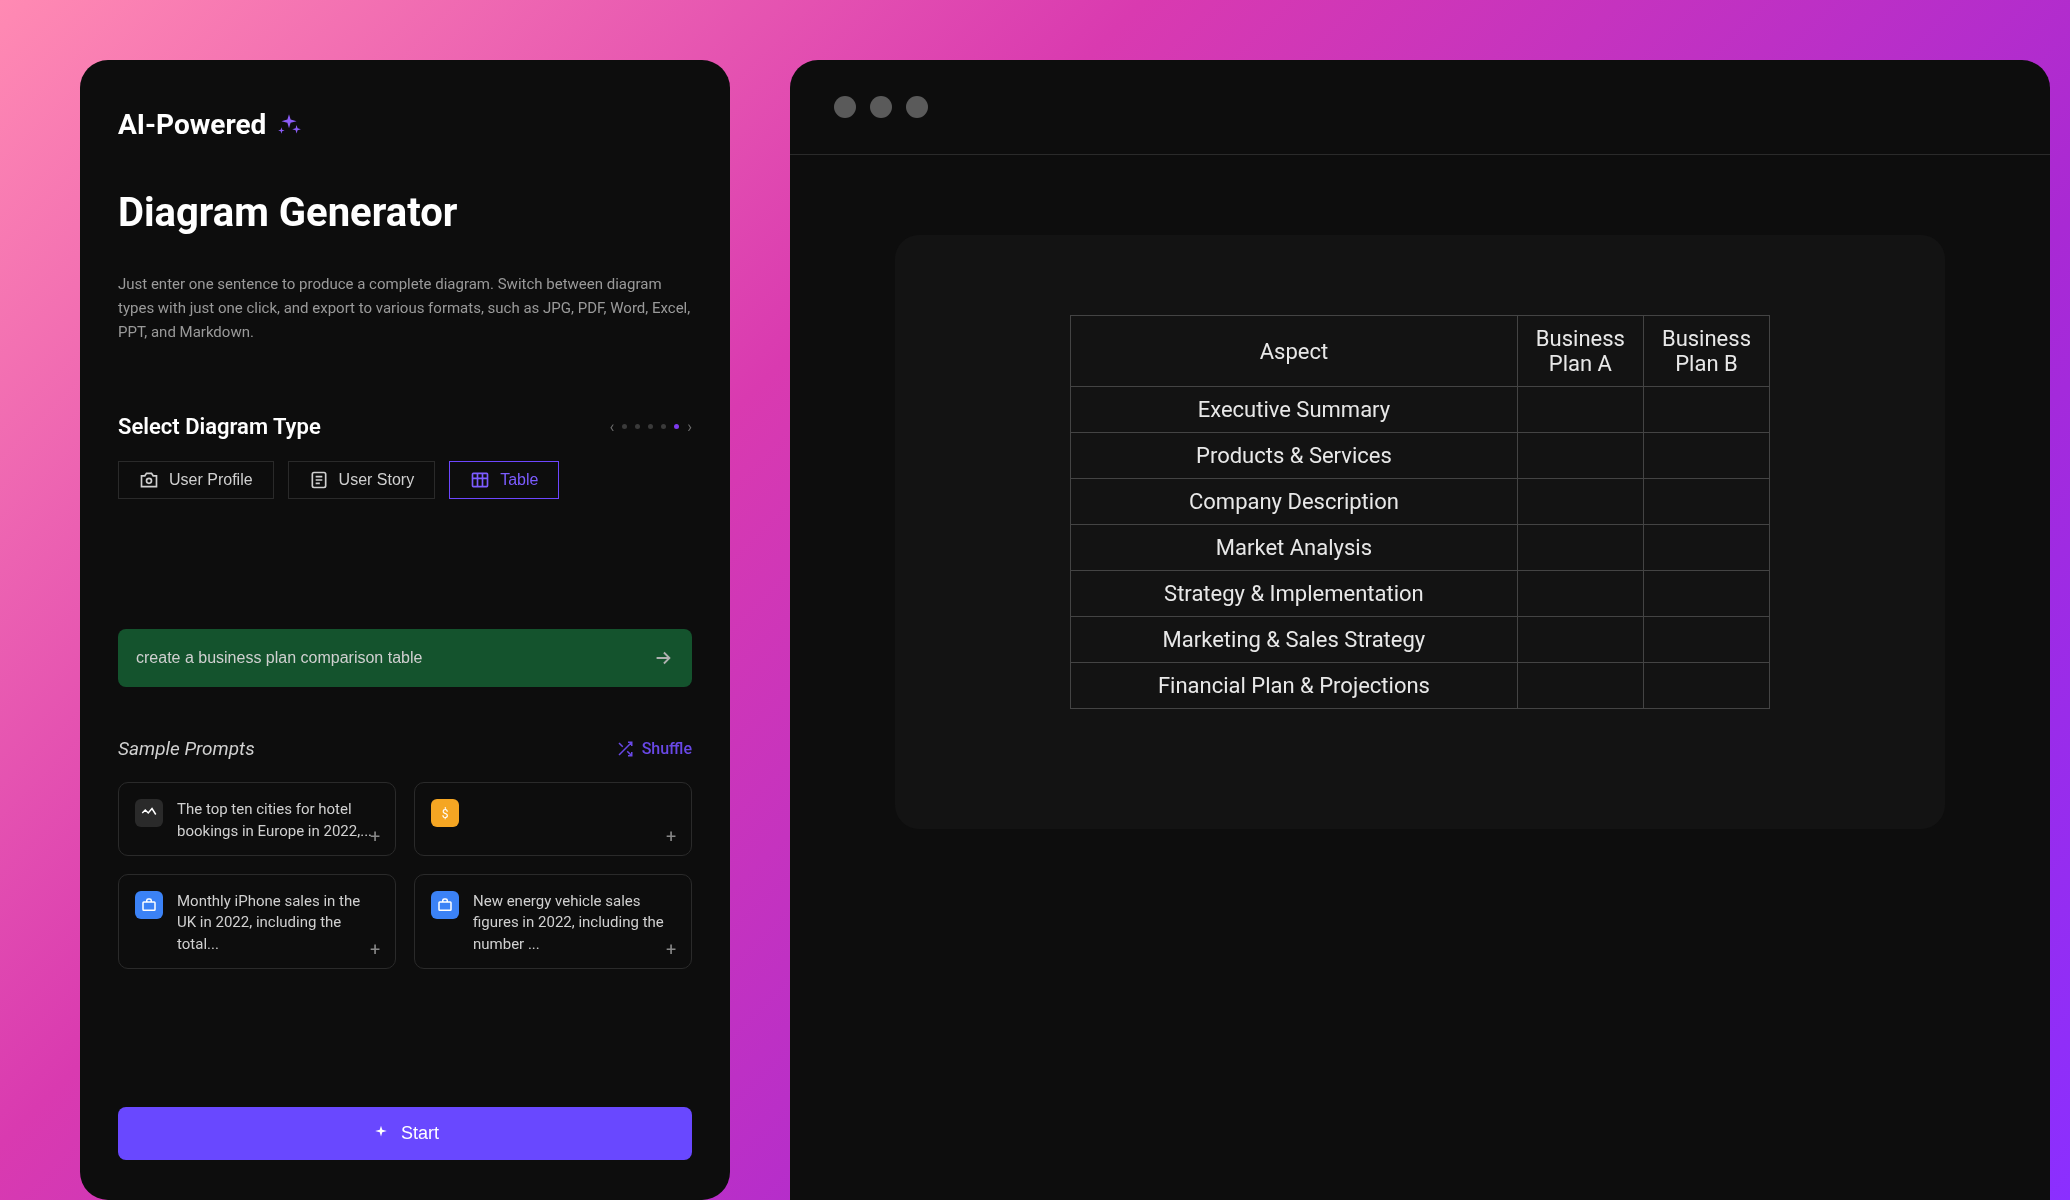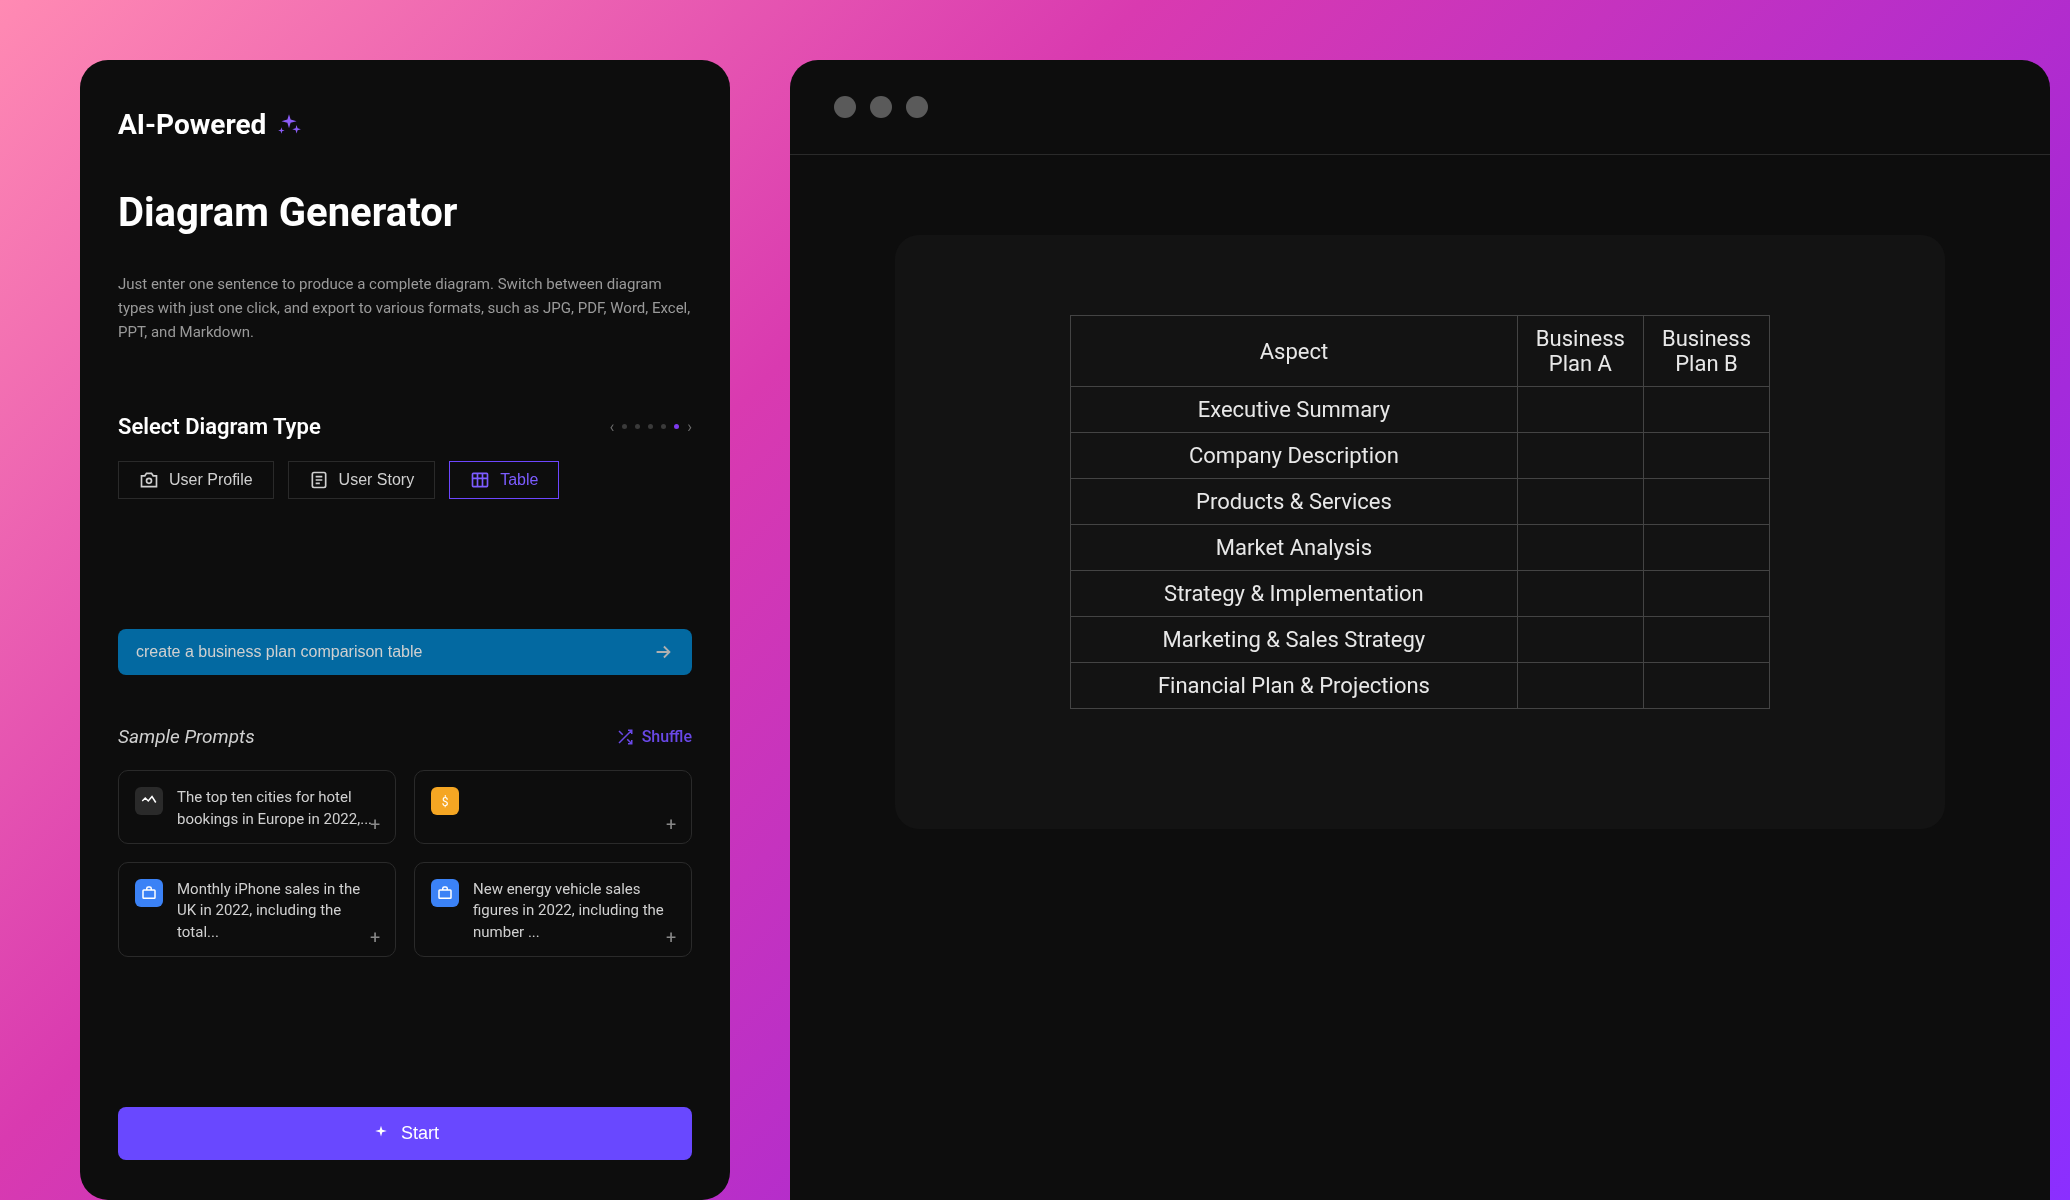--- a/index.html
+++ b/index.html
@@ -88,23 +88,23 @@
     cursor: pointer;
   }
   .diag-btn.active {
     border-color: #6d46ff;
     color: #7c5cff;
   }
   .diag-icon { width: 20px; height: 20px; flex-shrink: 0; }
   .input-row {
     display: flex;
     align-items: center;
-    background: #0369a1;
+    background: #14532d;
     border-radius: 8px;
-    padding: 12px 18px;
+    padding: 18px 18px;
     margin-bottom: 50px;
   }
   .input-row input {
     flex: 1;
     background: transparent;
     border: none;
     outline: none;
     color: #d0d0d0;
     font-size: 16px;
   }
@@ -385,26 +385,26 @@
               <th>Business Plan B</th>
             </tr>
           </thead>
           <tbody id="preview-tbody">
               <tr>
                 <td>Executive Summary</td>
                 <td class="col-b"></td>
                 <td class="col-c"></td>
               </tr>
               <tr>
+                <td>Products &amp; Services</td>
+                <td class="col-b"></td>
+                <td class="col-c"></td>
+              </tr>
+              <tr>
                 <td>Company Description</td>
-                <td class="col-b"></td>
-                <td class="col-c"></td>
-              </tr>
-              <tr>
-                <td>Products &amp; Services</td>
                 <td class="col-b"></td>
                 <td class="col-c"></td>
               </tr>
               <tr>
                 <td>Market Analysis</td>
                 <td class="col-b"></td>
                 <td class="col-c"></td>
               </tr>
               <tr>
                 <td>Strategy &amp; Implementation</td>

